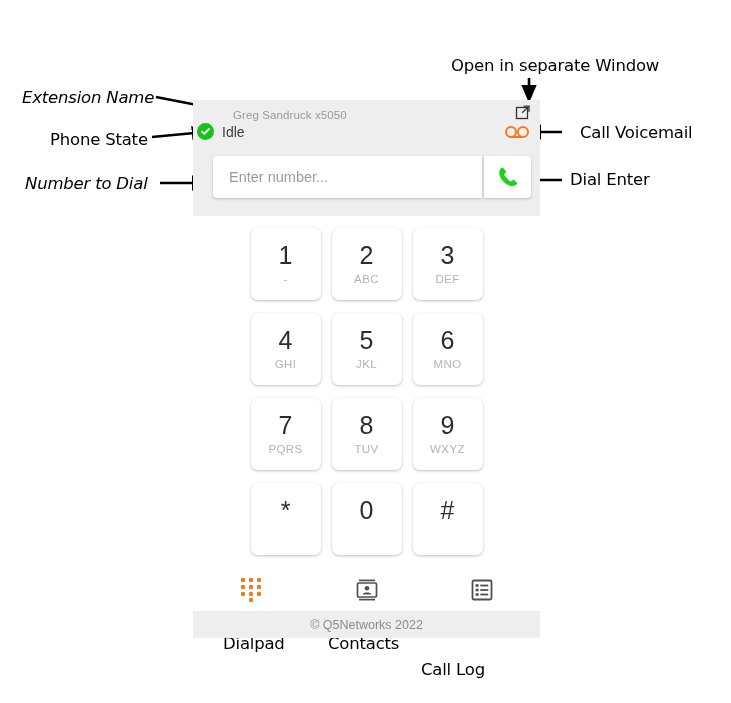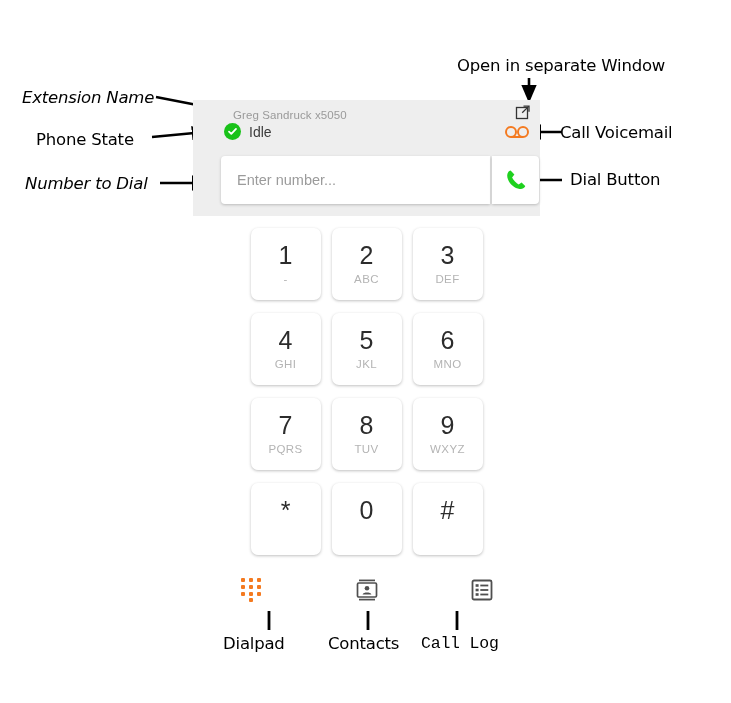--- a/index.html
+++ b/index.html
@@ -46,21 +46,21 @@
   }
   .ext-name{
     position:absolute;
     left:40px; top:9px;
     font-size:11.5px;
     color:#9a9a9a;
     letter-spacing:0.1px;
   }
   .state-row{
     position:absolute;
-    left:31px; top:23px;
+    left:4px; top:23px;
     display:flex;align-items:center;
   }
   .check{
     width:17px;height:17px;border-radius:50%;
     background:#19c219;
     display:flex;align-items:center;justify-content:center;
     flex:none;
   }
   .check svg{display:block;}
   .state-txt{
@@ -71,22 +71,22 @@
   .vm-btn{
     position:absolute;
     right:11px; top:25px;
     width:24px;height:14px;
     cursor:pointer;
   }
 
   
   .dial-row{
     position:absolute;
-    left:28px; top:56px;
-    width:318px;height:48px;
+    left:20px; top:56px;
+    width:318px;height:42px;
     display:flex;
     justify-content:flex-end;
   }
   .num-input{
     flex:1;
     background:#ffffff;
     border:none;outline:none;
     border-radius:4px 0 0 4px;
     font-family:"Liberation Sans", sans-serif;
     font-size:14.5px;
@@ -179,28 +179,28 @@
   <path d="M562,180 L524,180" stroke="#000" stroke-width="2.6" fill="none" marker-end="url(#ah)"></path>
 
   <path d="M269,630 L269,581" stroke="#000" stroke-width="2.8" fill="none" marker-end="url(#ah)"></path>
 
   <path d="M368,630 L368,581" stroke="#000" stroke-width="2.8" fill="none" marker-end="url(#ah)"></path>
 
   <path d="M457,630 L457,581" stroke="#000" stroke-width="2.8" fill="none" marker-end="url(#ah)"></path>
 </svg>
 
 <div class="anno" style="left:22px;  top:88px;font-style:italic;">Extension Name</div>
-<div class="anno" style="left:36px;  top:130px;">Phone State</div>
+<div class="anno" style="left:50px;  top:130px;">Phone State</div>
 <div class="anno" style="left:25px;  top:174px;font-style:italic;">Number to Dial</div>
-<div class="anno" style="left:451px; top:56px;margin-left:6px;">Open in separate Window</div>
-<div class="anno" style="left:560px; top:123px;">Call Voicemail</div>
-<div class="anno" style="left:570px; top:170px;">Dial Button</div>
+<div class="anno" style="left:451px; top:56px;">Open in separate Window</div>
+<div class="anno" style="left:580px; top:123px;">Call Voicemail</div>
+<div class="anno" style="left:570px; top:170px;">Dial Enter</div>
 <div class="anno" style="left:223px; top:634px;">Dialpad</div>
 <div class="anno" style="left:328px; top:634px;">Contacts</div>
-<div class="anno" style="left:421px; top:634px;font-family:Liberation Mono, monospace;">Call Log</div>
+<div class="anno" style="left:421px; top:660px;">Call Log</div>
 
 <div id="widget">
 
   <div class="head">
 
     <div class="expand-btn">
       <svg width="16" height="16" viewBox="0 0 16 16">
         <rect x="1.5" y="3.5" width="11" height="11" fill="none" stroke="#333" stroke-width="1.3"></rect>
         <path d="M8.5,2.2 L14,2.2 L14,7.7" fill="none" stroke="#333" stroke-width="1.3"></path>
         <path d="M7.2,8.8 L13.7,2.4" fill="none" stroke="#333" stroke-width="1.3"></path>
@@ -332,13 +332,16 @@
           <rect x="4.6" y="9.7" width="3" height="2.6"></rect>
           <rect x="4.6" y="14.2" width="3" height="2.6"></rect>
           <rect x="9.3" y="5.6" width="8" height="1.8"></rect>
           <rect x="9.3" y="10.1" width="8" height="1.8"></rect>
           <rect x="9.3" y="14.6" width="8" height="1.8"></rect>
         </g>
       </svg>
     </div>
   </div>
 
+  <div class="foot">
+    <span>© Q5Networks 2022</span>
+  </div>
 </div>
 
 </body></html>

